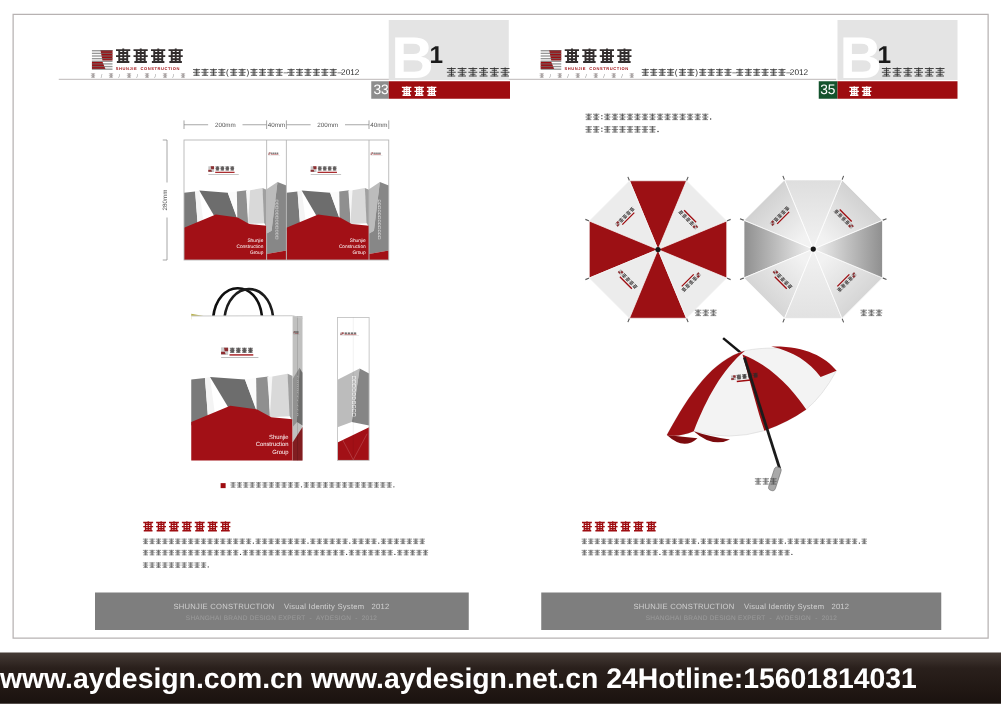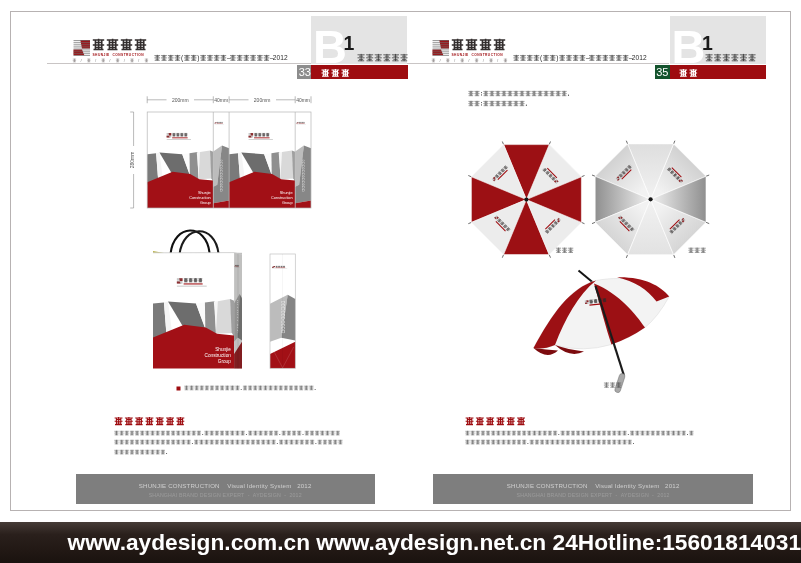--- a/index.html
+++ b/index.html
@@ -434,12 +434,12 @@
     <div style="text-align:center;margin-top:8px;font-size:6.1px;color:#d0d0d0;letter-spacing:0.2px">SHUNJIE CONSTRUCTION&nbsp;&nbsp;&nbsp;&nbsp;Visual Identity System&nbsp;&nbsp;&nbsp;2012</div>
     <div style="text-align:center;margin-top:3px;font-size:5.2px;color:rgba(255,255,255,0.22);letter-spacing:0.2px">SHANGHAI BRAND DESIGN EXPERT&nbsp;&nbsp;-&nbsp;&nbsp;AYDESIGN&nbsp;&nbsp;-&nbsp;&nbsp;2012</div>
   </div>
 
 <div class="abs" style="left:433.3px;top:473.7px;width:319.7px;height:30px;background:#7e7e7e">
     <div style="text-align:center;margin-top:8px;font-size:6.1px;color:#d0d0d0;letter-spacing:0.2px">SHUNJIE CONSTRUCTION&nbsp;&nbsp;&nbsp;&nbsp;Visual Identity System&nbsp;&nbsp;&nbsp;2012</div>
     <div style="text-align:center;margin-top:3px;font-size:5.2px;color:rgba(255,255,255,0.22);letter-spacing:0.2px">SHANGHAI BRAND DESIGN EXPERT&nbsp;&nbsp;-&nbsp;&nbsp;AYDESIGN&nbsp;&nbsp;-&nbsp;&nbsp;2012</div>
   </div>
 
 <div class="abs" style="left:0;top:521.5px;width:801px;height:41.5px;background:linear-gradient(#463c37,#2a201c 30%,#201713 75%,#1a120f)"></div>
-<div class="abs" style="left:0;top:529px;width:801px;text-align:right;font-size:22.7px;font-weight:bold;color:#fff">www.aydesign.com.cn www.aydesign.net.cn 24Hotline:15601814031</div>
+<div class="abs" style="left:0;top:529px;width:801px;text-align:left;font-size:22.7px;font-weight:bold;color:#fff">www.aydesign.com.cn www.aydesign.net.cn 24Hotline:15601814031</div>
 </body></html>

